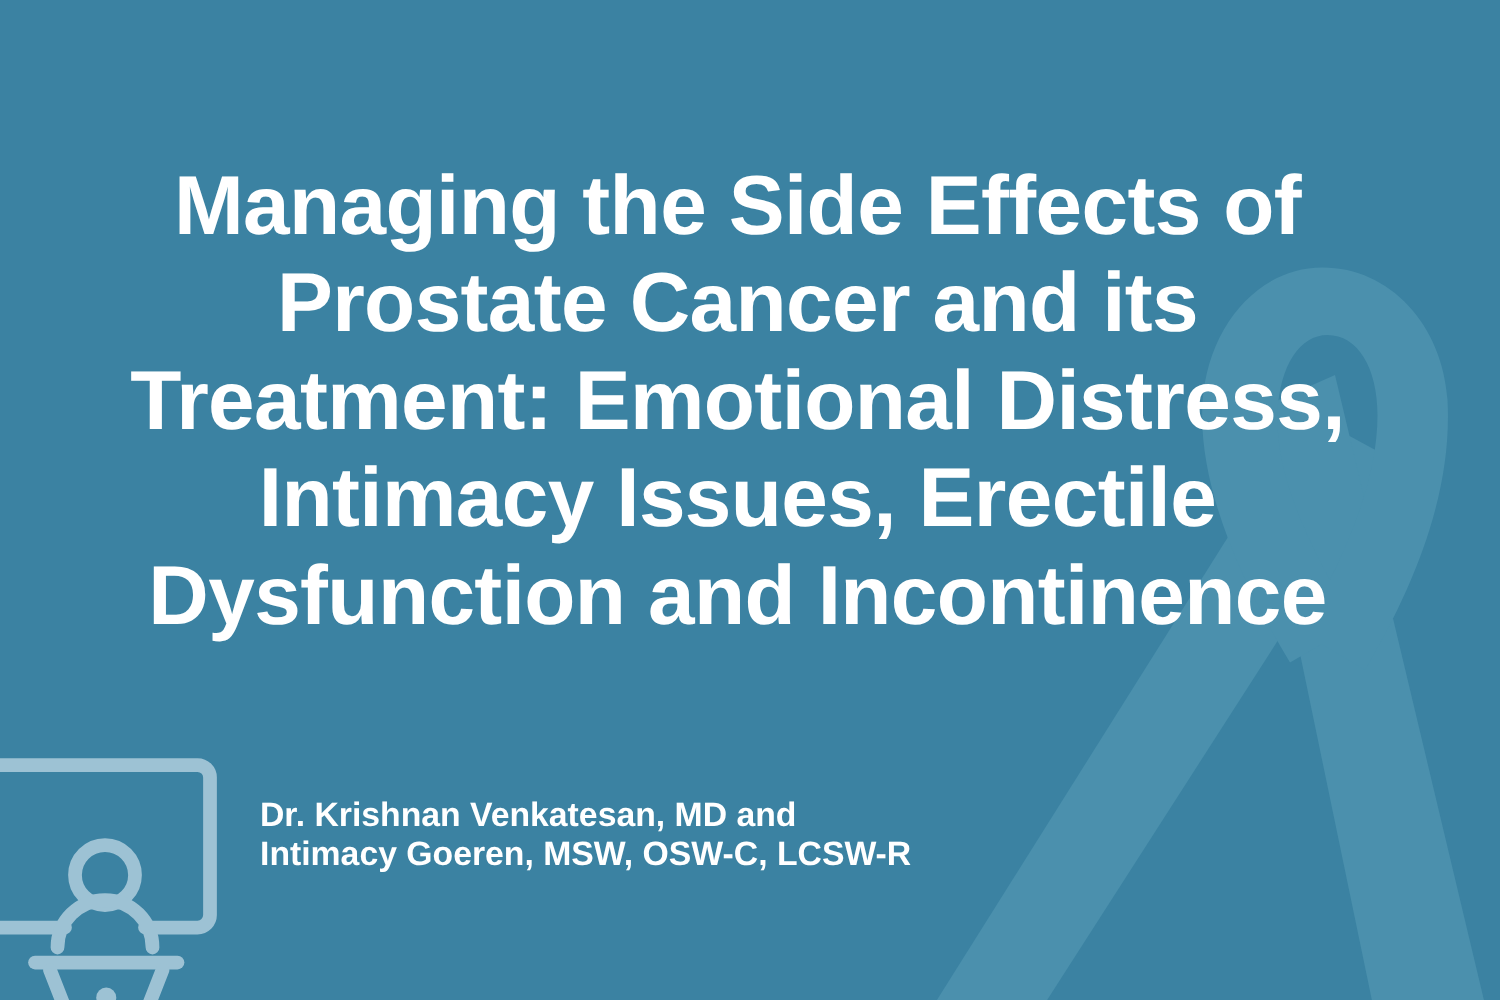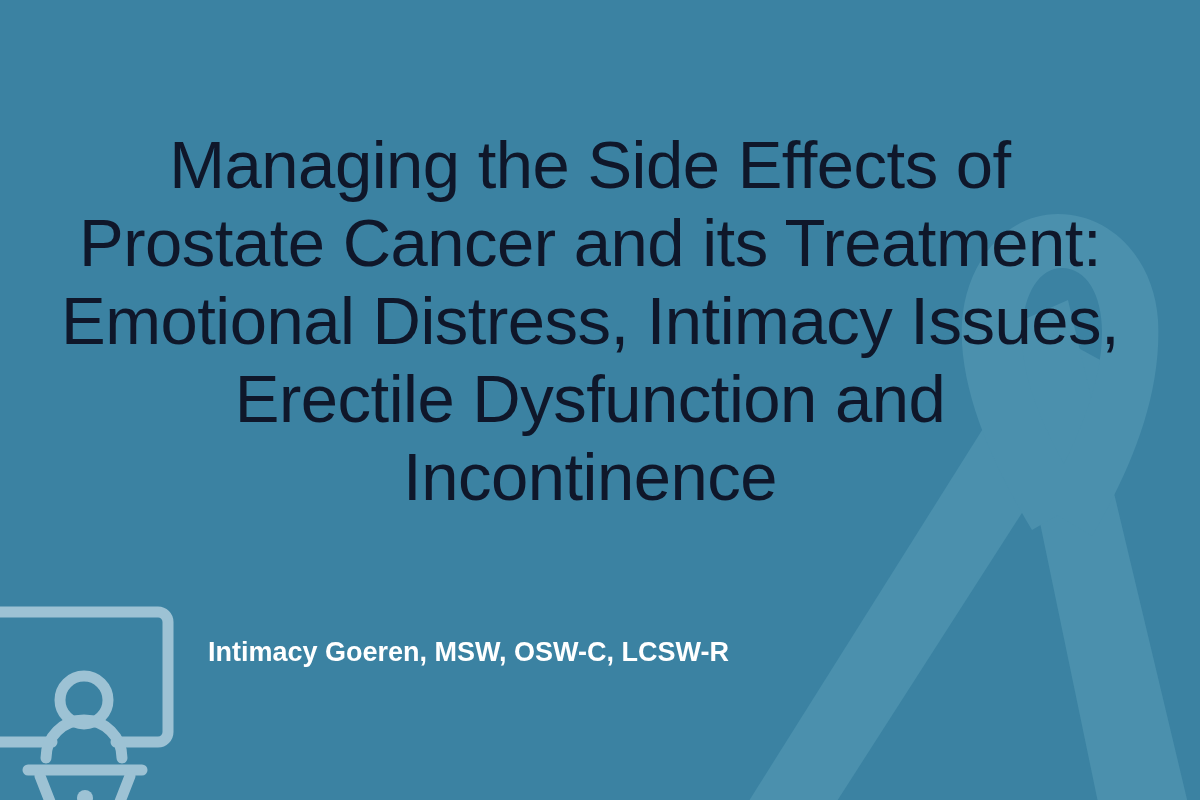--- a/index.html
+++ b/index.html
@@ -39,23 +39,23 @@
   
   .title-block {
     position: absolute;
     left: 50px;
     top: 126px;
     width: 1080px;
     text-align: center;
   }
   .slide-title {
     margin: 0;
-    color: #0f172a;
+    color: #ffffff;
     font-family: "Liberation Sans", sans-serif;
-    font-weight: 400;
+    font-weight: 700;
     font-size: 67px;
     line-height: 78px;
     letter-spacing: -0.5px;
     text-align: center;
     white-space: pre-line;
   }
 
   
   .author-block {
     position: absolute;
@@ -116,16 +116,17 @@
       <path d="M74 176 L92 222 L146 222 L164 176"></path>
     </g>
     <circle cx="119" cy="198" r="8" fill="#9dc2d4"></circle>
   </svg>
 
   <div class="title-block">
     <h1 class="slide-title">Managing the Side Effects of Prostate Cancer and its Treatment: Emotional Distress, Intimacy Issues, Erectile Dysfunction and Incontinence</h1>
   </div>
 
   <div class="author-block">
+    <span class="author-line">Dr. Krishnan Venkatesan, MD and</span>
     <span class="author-line">Intimacy Goeren, MSW, OSW-C, LCSW-R</span>
   </div>
 
 </div>
 
 </body></html>

